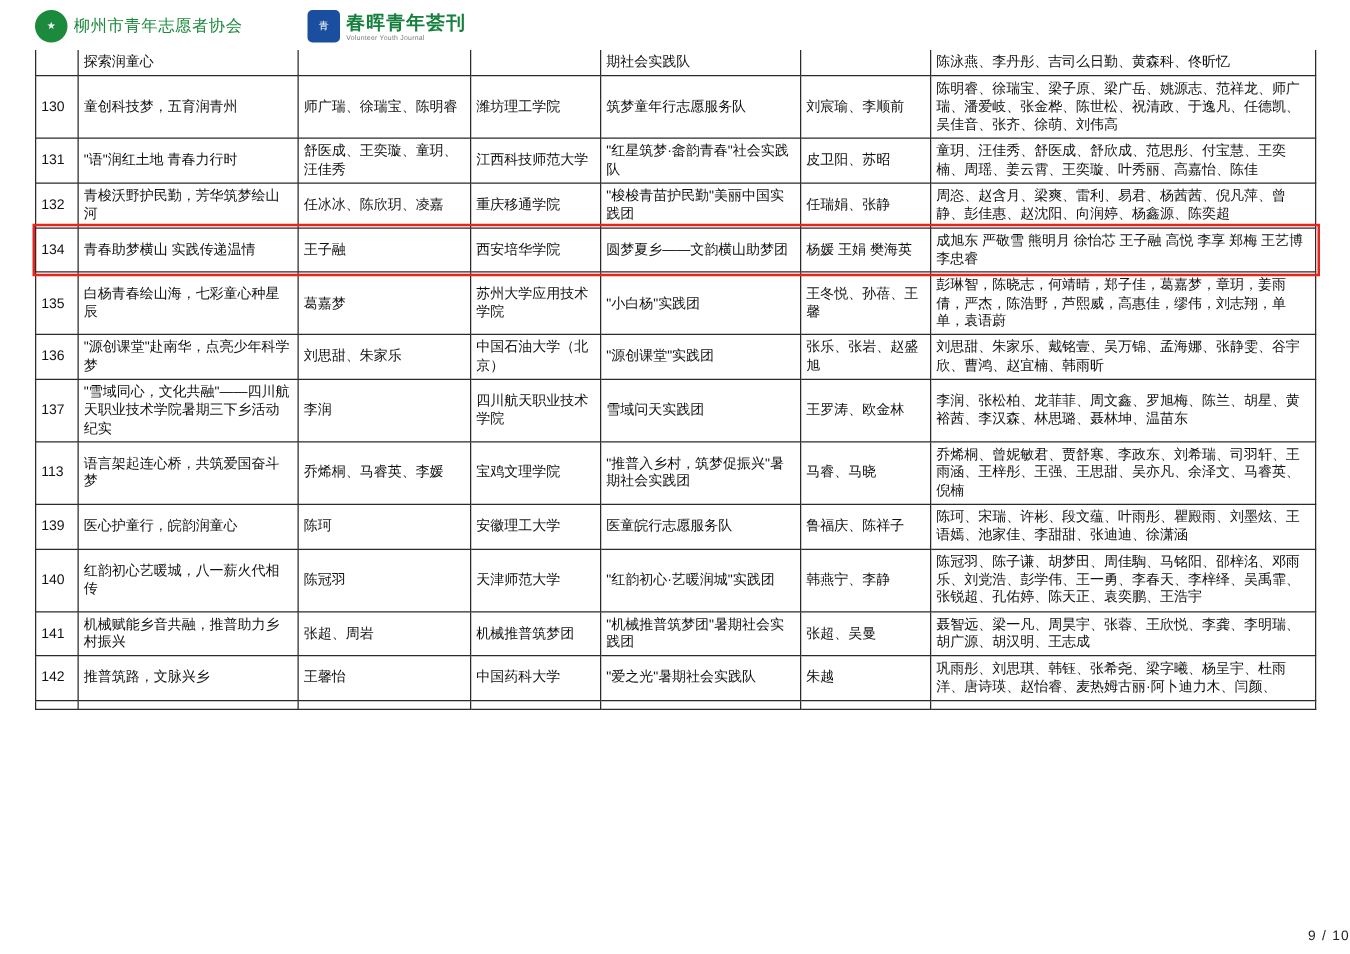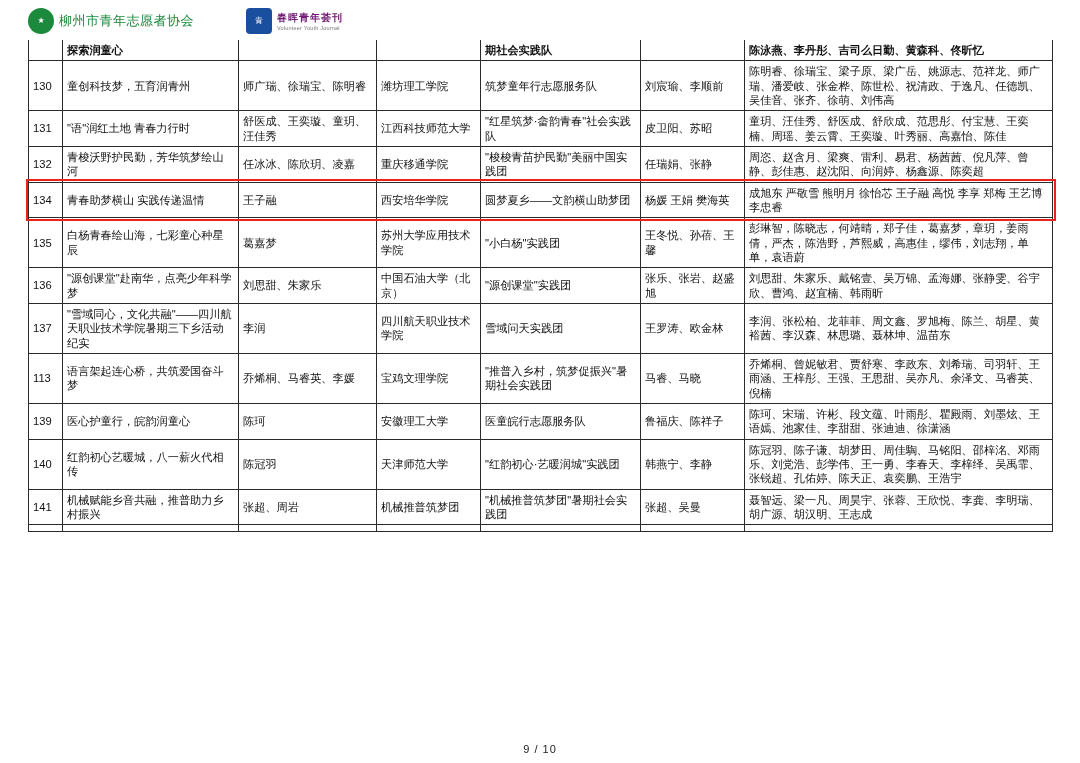--- a/index.html
+++ b/index.html
@@ -58,23 +58,23 @@
     letter-spacing: 0.5px;
     white-space: nowrap;
   }
   .logo-en {
     font-size: 5.5px;
     color: #777;
     letter-spacing: 0.2px;
     white-space: nowrap;
   }
   .logo-main-cn {
-    font-size: 10px;
+    font-size: 15px;
     font-weight: bold;
-    color: #701a75;
+    color: #15803d;
     letter-spacing: 1px;
     white-space: nowrap;
   }
 
   
   .table-wrap {
     padding: 0 28px;
     box-sizing: border-box;
     position: relative;
   }
@@ -92,36 +92,36 @@
     word-break: break-all;
   }
   .c-num   { width: 34px;  text-align: center; }
   .c-title { width: 176px; }
   .c-lead  { width: 138px; }
   .c-org   { width: 104px; }
   .c-team  { width: 160px; }
   .c-adv   { width: 104px; }
   .c-mem   { width: 308px; }
 
-  tr.clipped td { border-top: none; font-weight: bold; }
+  tr.clipped td { border-top: none; }
 
   
   .hl-box {
     position: absolute;
     border: 2px solid #e8241c;
     pointer-events: none;
     box-sizing: border-box;
   }
 
   .pagenum {
     position: absolute;
     left: 0;
     right: 0;
     bottom: 8px;
-    text-align: center;
+    text-align: right;
     font-size: 11px;
     color: #222;
     letter-spacing: 1px;
   }
 </style>
 </head>
 <body>
 
 <div class="header">
   <div class="logo">
@@ -253,20 +253,29 @@
       <tr>
         <td>141</td>
         <td>机械赋能乡音共融，推普助力乡村振兴</td>
         <td>张超、周岩</td>
         <td>机械推普筑梦团</td>
         <td>"机械推普筑梦团"暑期社会实践团</td>
         <td>张超、吴曼</td>
         <td>聂智远、梁一凡、周昊宇、张蓉、王欣悦、李龚、李明瑞、胡广源、胡汉明、王志成</td>
       </tr>
       <tr>
+        <td>142</td>
+        <td>推普筑路，文脉兴乡</td>
+        <td>王馨怡</td>
+        <td>中国药科大学</td>
+        <td>"爱之光"暑期社会实践队</td>
+        <td>朱越</td>
+        <td>巩雨彤、刘思琪、韩钰、张希尧、梁字曦、杨呈宇、杜雨洋、唐诗瑛、赵怡睿、麦热姆古丽·阿卜迪力木、闫颜、</td>
+      </tr>
+      <tr>
         <td></td>
         <td></td>
         <td></td>
         <td></td>
         <td></td>
         <td></td>
         <td></td>
       </tr>
     </tbody>
   </table>

